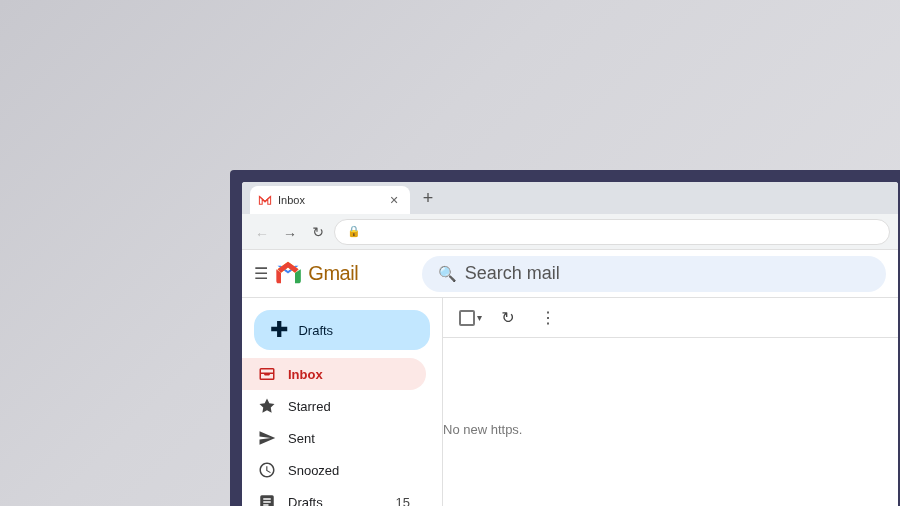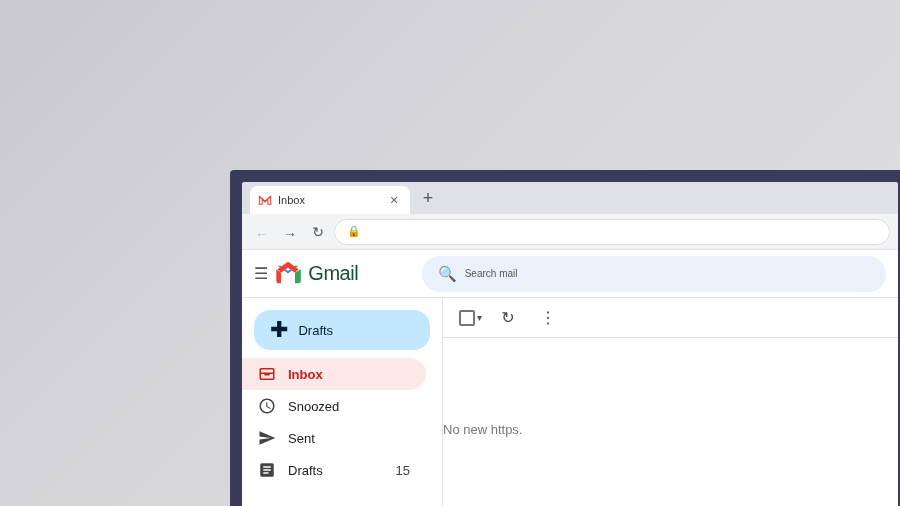--- a/index.html
+++ b/index.html
@@ -181,21 +181,21 @@
     }
 
     
     .gmail-m-logo {
       width: 28px;
       height: 28px;
     }
 
     .gmail-text {
       font-size: 20px;
-      color: #14532d;
+      color: #a16207;
       font-weight: 400;
       letter-spacing: -0.5px;
     }
 
     .search-bar {
       flex: 1;
       background: #eaf1fb;
       border-radius: 24px;
       height: 36px;
       display: flex;
@@ -203,21 +203,21 @@
       padding: 0 16px;
       gap: 8px;
     }
 
     .search-icon {
       color: #555;
       font-size: 15px;
     }
 
     .search-input-text {
-      font-size: 10px;
+      font-size: 18px;
       color: #555;
     }
 
     
     .content-area {
       display: flex;
       flex: 1;
       overflow: hidden;
     }
 
@@ -425,32 +425,40 @@
                 <div class="nav-icon" style="color: rgb(197, 34, 31);">
                   <svg width="18" height="18" viewBox="0 0 24 24" fill="currentColor">
                     <path d="M4 4h16a2 2 0 012 2v12a2 2 0 01-2 2H4a2 2 0 01-2-2V6a2 2 0 012-2zm0 2v4h16V6H4zm0 6v6h16v-6h-4c0 1.1-.9 2-2 2h-4c-1.1 0-2-.9-2-2H4z"></path>
                   </svg>
                 </div>
                 <span class="nav-label">Inbox</span>
               </div>
               <div class="nav-item">
                 <div class="nav-icon" style="color: rgb(68, 68, 68);">
                   <svg width="18" height="18" viewBox="0 0 24 24" fill="currentColor">
-                    <path d="M12 2C6.48 2 2 6.48 2 12s4.48 10 10 10 10-4.48 10-10S17.52 2 12 2zm0 18c-4.41 0-8-3.59-8-8s3.59-8 8-8 8 3.59 8 8-3.59 8-8 8zm.5-13H11v6l5.25 3.15.75-1.23-4.5-2.67V7z"></path>
+                    <path d="M12 2l3.09 6.26L22 9.27l-5 4.87 1.18 6.88L12 17.77l-6.18 3.25L7 14.14 2 9.27l6.91-1.01L12 2z"></path>
                   </svg>
                 </div>
-                <span class="nav-label">Snoozed</span>
+                <span class="nav-label">Starred</span>
               </div>
               <div class="nav-item">
                 <div class="nav-icon" style="color: rgb(68, 68, 68);">
                   <svg width="18" height="18" viewBox="0 0 24 24" fill="currentColor">
                     <path d="M2.01 21L23 12 2.01 3 2 10l15 2-15 2z"></path>
                   </svg>
                 </div>
                 <span class="nav-label">Sent</span>
+              </div>
+              <div class="nav-item">
+                <div class="nav-icon" style="color: rgb(68, 68, 68);">
+                  <svg width="18" height="18" viewBox="0 0 24 24" fill="currentColor">
+                    <path d="M12 2C6.48 2 2 6.48 2 12s4.48 10 10 10 10-4.48 10-10S17.52 2 12 2zm0 18c-4.41 0-8-3.59-8-8s3.59-8 8-8 8 3.59 8 8-3.59 8-8 8zm.5-13H11v6l5.25 3.15.75-1.23-4.5-2.67V7z"></path>
+                  </svg>
+                </div>
+                <span class="nav-label">Snoozed</span>
               </div>
               <div class="nav-item">
                 <div class="nav-icon" style="color: rgb(68, 68, 68);">
                   <svg width="18" height="18" viewBox="0 0 24 24" fill="currentColor">
                     <path d="M19 3H5a2 2 0 00-2 2v14a2 2 0 002 2h14a2 2 0 002-2V5a2 2 0 00-2-2zm-5 14H7v-2h7v2zm3-4H7v-2h10v2zm0-4H7V7h10v2z"></path>
                   </svg>
                 </div>
                 <span class="nav-label">Drafts</span>
                 <span class="nav-count">15</span>
               </div>

